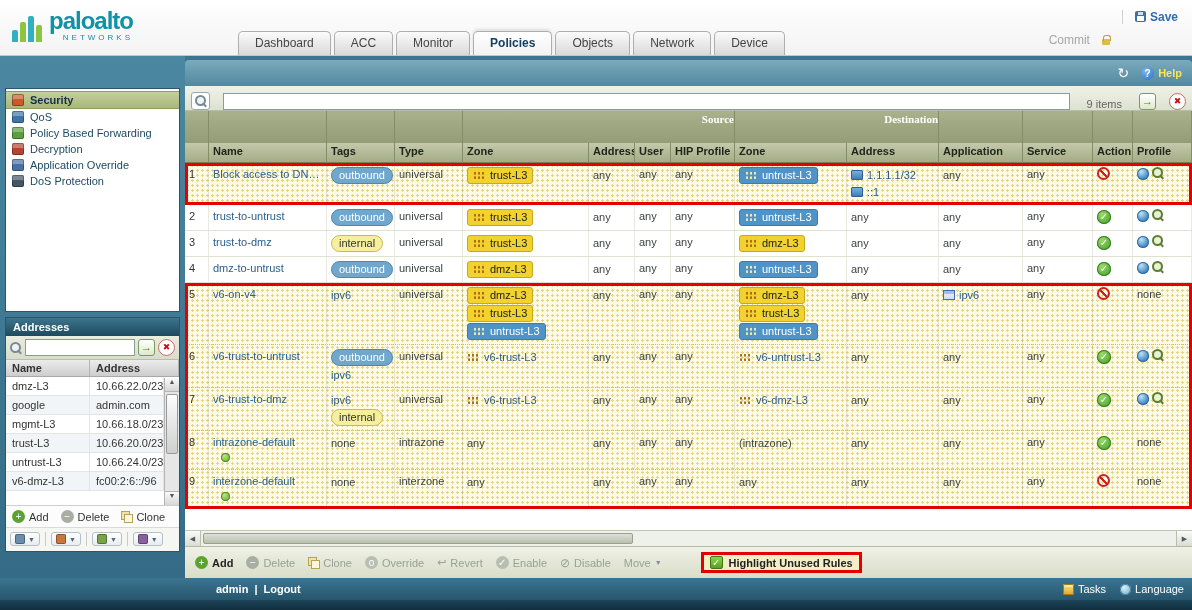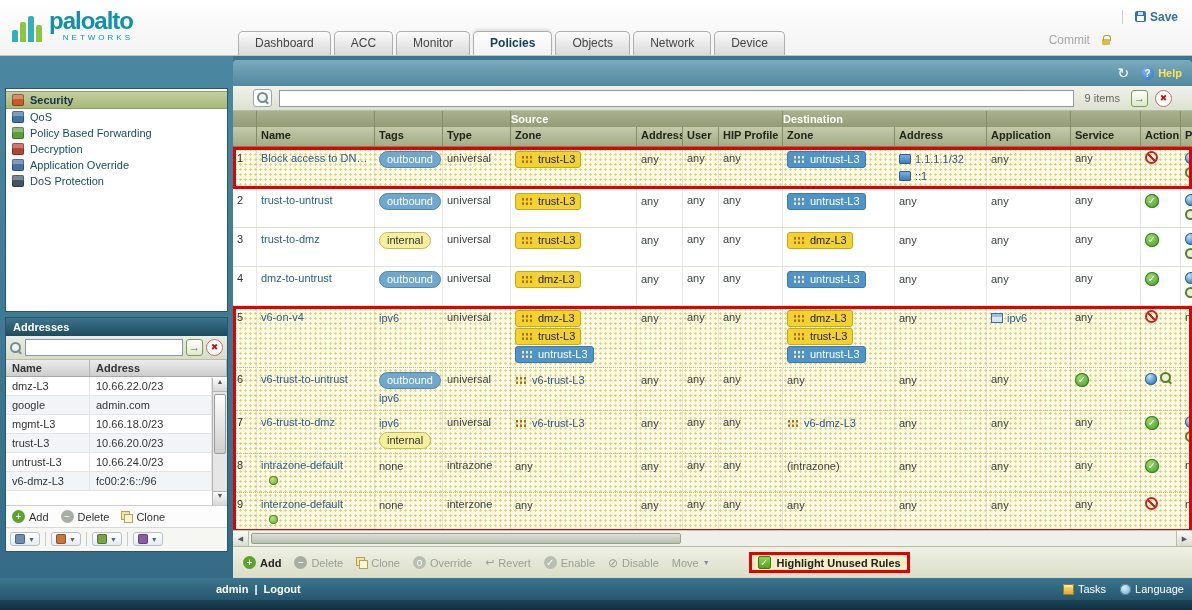--- a/index.html
+++ b/index.html
@@ -25,21 +25,21 @@
   .lock { width:8px; height:6px; background:#d9bd52; border-radius:1px; position:relative; display:inline-block; margin-top:3px;}
   .lock::before { content:""; position:absolute; width:6px; height:5px; border:1.5px solid #bb9c36; border-bottom:none; border-radius:3px 3px 0 0; left:1px; top:-4px; }
   .act-sep { width:1px; height:14px; background:#cfcfcf; }
   .save { color:#2f6db5; font-weight:bold; display:flex; align-items:center; gap:4px; cursor:pointer; }
   .disk { width:11px; height:11px; background:#3572b0; display:inline-block; border-radius:2px; position:relative; }
   .disk::before { content:""; position:absolute; left:2px; top:5px; width:7px; height:5px; background:#fff; }
   .disk::after  { content:""; position:absolute; left:3px; top:1px; width:5px; height:3px; background:#cfe0f2; }
 
   
   .content { display:flex; height:522px; }
-  .sidebar { width:233px; padding:32px 5px 0 5px; background:linear-gradient(#4b87a0,#356b86); flex:none; }
+  .sidebar { width:185px; padding:32px 5px 0 5px; background:linear-gradient(#4b87a0,#356b86); flex:none; }
   .main { flex:1; display:flex; flex-direction:column; padding-top:4px; min-width:0; }
 
   
   .nav-panel { background:#fff; border:1px solid #29566c; height:224px; overflow:hidden; padding-top:2px; }
   .nav-item { display:flex; align-items:center; gap:6px; padding:2px 6px; color:#1c4a63; cursor:pointer; }
   .nav-item.selected { background:linear-gradient(#c3cf9d,#a8b87b); color:#15304a; font-weight:bold;
                        border-top:1px solid #8d9d60; border-bottom:1px solid #8d9d60; }
   .icon-sq { display:inline-block; width:12px; height:12px; border-radius:2px; flex:none;
              box-shadow:inset 0 0 0 1px rgba(0,0,0,.30), inset 0 5px rgba(255,255,255,.30); }
 
@@ -76,30 +76,30 @@
   .foot-sep { width:1px; height:14px; background:#c4ccd2; }
 
   
   .mainstrip { height:26px; background:linear-gradient(#7aaabd,#52889e); border-radius:4px 4px 0 0; display:flex; justify-content:flex-end;
                align-items:center; gap:12px; padding:0 10px; color:#fff; flex:none; }
   .refresh { font-size:14px; color:#fff; cursor:pointer; line-height:1; }
   .help { display:flex; align-items:center; gap:4px; cursor:pointer; }
   .help-q { width:13px; height:13px; border-radius:50%; background:radial-gradient(circle at 35% 30%, #7db7ee, #2b6fbd); color:#fff;
             font-size:10px; font-weight:bold; text-align:center; line-height:13px; display:inline-block; }
   .help-label { color:#ffe257; font-weight:bold; }
-  .searchrow { height:25px; background:linear-gradient(#f0f2e8,#dde1d0); display:flex; align-items:center; gap:7px; padding:0 20px;
+  .searchrow { height:25px; background:linear-gradient(#f0f2e8,#dde1d0); display:flex; align-items:flex-end; gap:13px; padding:0 6px;
                border-bottom:1px solid #b7bda6; flex:none; }
   .magbox { width:19px; height:18px; background:#fff; border:1px solid #9aa7ae; border-radius:3px; display:flex; align-items:center; justify-content:center; flex:none; cursor:pointer; }
   .items-count { color:#666; margin:0 4px; white-space:nowrap; }
 
   
   .rules { flex:1; background:#fff; overflow:hidden; position:relative; }
   .rrow { display:grid; grid-template-columns:24px 118px 68px 68px 126px 46px 36px 64px 112px 92px 84px 70px 40px minmax(30px,1fr); }
   .ghead-row { background:linear-gradient(#a9b18d,#939c74); color:#fff; font-weight:bold; }
-  .ghead-row > div { height:16px; border-right:1px solid #848d67; text-align:left; line-height:16px; }
+  .ghead-row > div { height:32px; border-right:1px solid #848d67; text-align:right; line-height:16px;font-family:Liberation Serif, serif; }
   .chead-row { background:linear-gradient(#c3c9aa,#a3ab84); color:#20261a; font-weight:bold; }
   .chead-row > div { padding:2px 4px; border-right:1px solid #848d67; border-bottom:1px solid #78814f; white-space:nowrap; overflow:hidden; height:20px; }
   .rule-row { border-bottom:1px solid #dfe2d0; background:#fff; cursor:pointer; }
   .rule-row.hl { background-color:#fdfae6;
                  background-image:radial-gradient(#e5d483 1px, rgba(0,0,0,0) 1.3px);
                  background-size:5px 5px; border-bottom:1px dotted #cbbd72; }
   .cell { padding:3px 4px; border-right:1px solid rgba(110,120,80,.16); overflow:hidden; line-height:16px; }
   .cell.num { color:#333; }
   .name-txt { color:#29618e; white-space:nowrap; text-overflow:ellipsis; overflow:hidden; display:block; }
   .plain-txt { color:#3c4440; }
@@ -543,20 +543,23 @@
     <div class="cell plain-txt">universal</div>
     <div class="cell stack">
                   <span class="zplain"><span class="zicon"></span>v6-trust-L3</span>
                 </div>
     <div class="cell stack">
                   <span class="plain-txt">any</span>
                 </div>
     <div class="cell plain-txt">any</div>
     <div class="cell plain-txt">any</div>
     <div class="cell stack">
+                  <span class="zplain"><span class="zicon"></span>v6-untrust-L3</span>
+                </div>
+    <div class="cell stack">
                   <span class="plain-txt">any</span>
                 </div>
     <div class="cell stack">
                   <span class="plain-txt">any</span>
                 </div>
     <div class="cell plain-txt">any</div>
     <div class="cell"><span class="act-allow">✓</span></div>
     <div class="cell"><span class="ico-globe"></span><span class="ico-magp"></span></div>
   </div>
               <div class="rrow rule-row hl">

